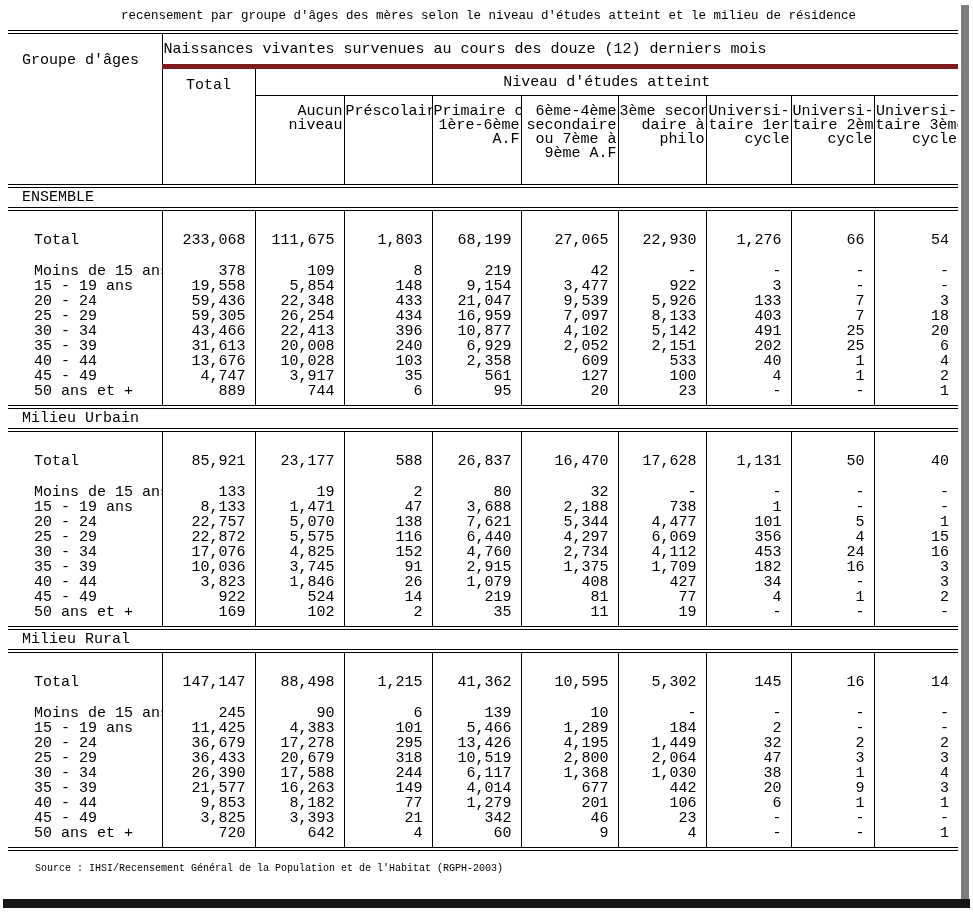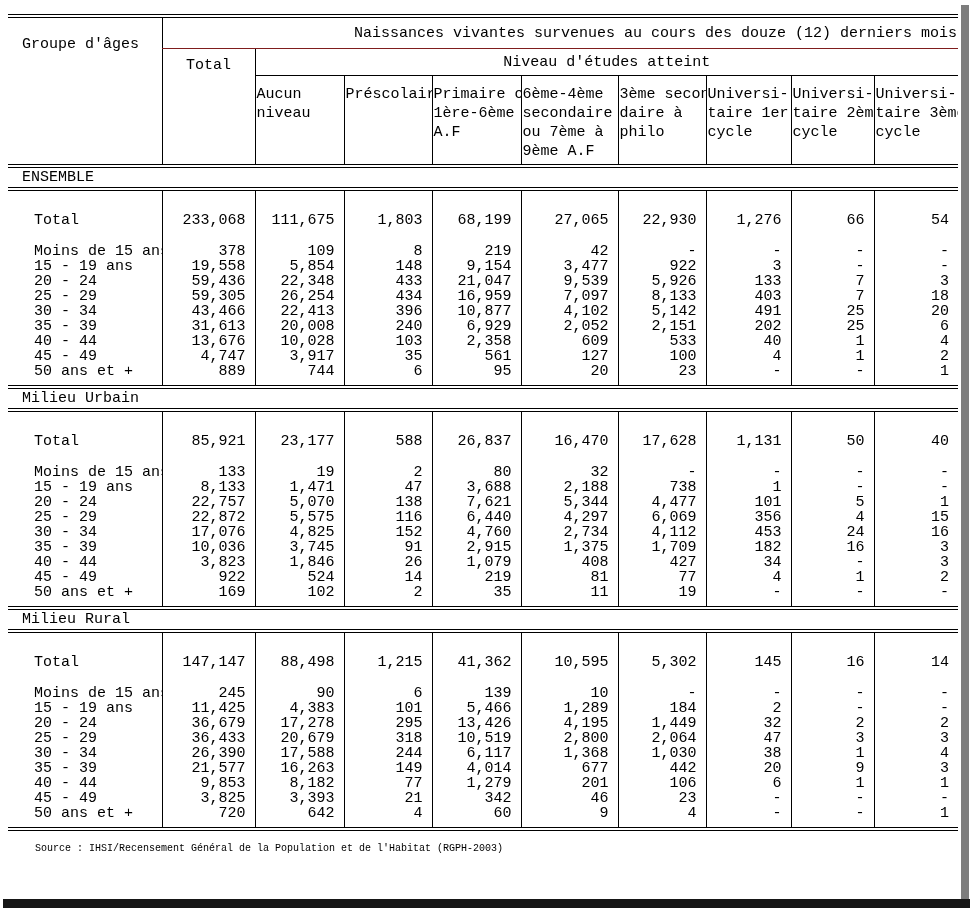--- a/index.html
+++ b/index.html
@@ -18,24 +18,24 @@
   table.main {
     border-collapse:collapse; table-layout:fixed;
     width:950px; margin-left:8px; margin-top:6px;
     font-size:15px;
     border-bottom:4px double #000;
   }
   th, td { font-weight:normal; }
 
   tr.r1 th { border-top:4px double #000; }
   th.c-group { text-align:left; vertical-align:top; padding:18px 0 0 14px; }
-  th.c-births { border-left:1px solid #000; border-bottom:1px solid #7f1d1d; height:28px; text-align:right; vertical-align:middle; }
+  th.c-births { border-left:1px solid #000; border-bottom:5px solid #7f1d1d; height:28px; text-align:left; vertical-align:middle; }
   th.c-total { border-left:1px solid #000; vertical-align:top; text-align:center; padding-top:8px; }
   th.c-level { border-left:1px solid #000; border-bottom:1px solid #000; height:24px; text-align:center; vertical-align:middle; }
-  tr.r3 th { border-left:1px solid #000; vertical-align:top; padding-top:9px; text-align:left; white-space:pre; line-height:19px; height:78px; overflow:hidden;font-family:Liberation Mono, monospace; }
+  tr.r3 th { border-left:1px solid #000; vertical-align:top; padding-top:9px; text-align:right; white-space:pre; line-height:14px; height:78px; overflow:hidden;font-family:Liberation Mono, monospace; }
 
   tr.section-row td {
     border-top:4px double #000; border-bottom:4px double #000;
     padding:2px 0 2px 14px; line-height:15px;
   }
   tbody td { border-left:1px solid #000; line-height:15px; height:15px; padding:0 9px 0 0; text-align:right; white-space:pre; overflow:hidden; }
   tbody td.lbl { border-left:none; text-align:left; padding:0 0 0 26px; }
   tbody tr.section-row td { border-left:none; text-align:left; height:auto; }
   tr.pad-top td { height:22px; }
   tr.spacer td { height:16px; }
@@ -45,20 +45,21 @@
 
   .shadow-right { position:absolute; top:5px; right:4px; width:8px; height:894px; background:#7d7d7d; }
   .shadow-bottom { position:absolute; left:3px; top:899px; width:967px; height:9px; background:#161616; }
 </style>
 </head>
 <body>
 
 <div class="page">
 
   <div class="title-block">
+    <div class="t2">recensement par groupe d'âges des mères selon le niveau d'études atteint et le milieu de résidence</div>
   </div>
 
   <table class="main">
     <colgroup>
       <col style="width:154px">
         <col style="width:93px">
         <col style="width:89px">
       <col style="width:88px">
         <col style="width:89px">
         <col style="width:97px">

